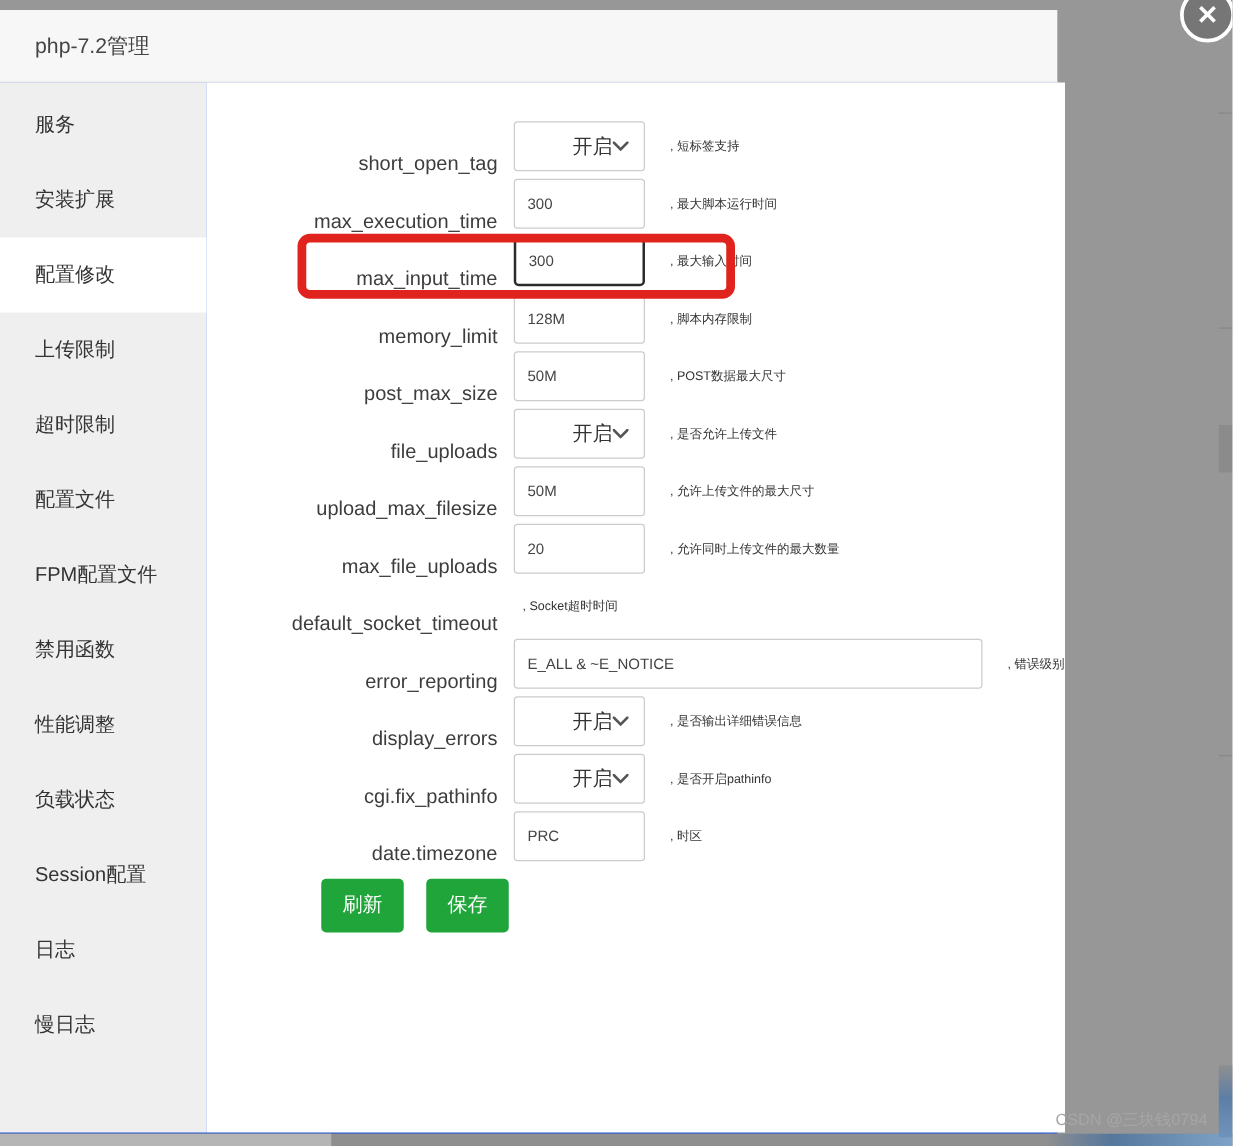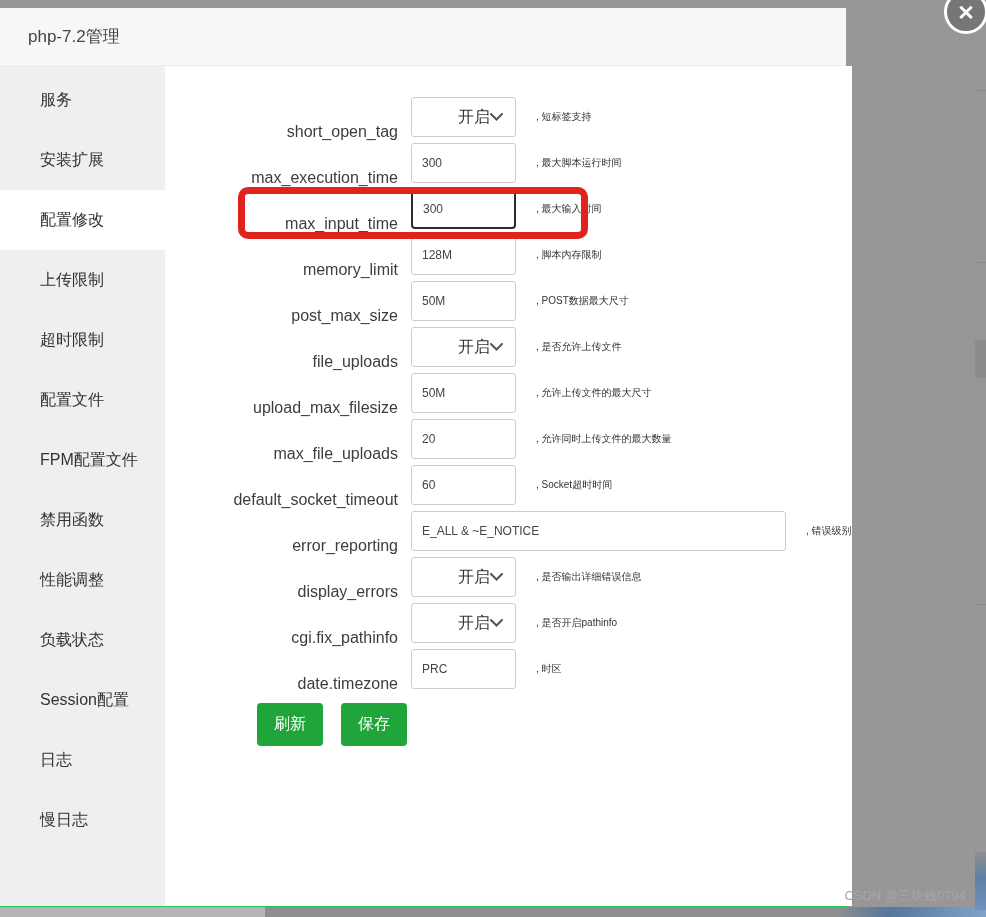--- a/index.html
+++ b/index.html
@@ -1,30 +1,30 @@
 <!DOCTYPE html>
 <html><head>
 <meta charset="utf-8">
 <style>
   * { margin:0; padding:0; box-sizing:border-box; }
   html,body { width:986px; height:917px; }
   body {
     position:relative; overflow:hidden; background:#979797;
     font-family:"Liberation Sans", sans-serif;
   }
-  .modal { position:absolute; left:0; top:8px; width:846px; height:899px; background:#22c55e; }
+  .modal { position:absolute; left:0; top:8px; width:846px; height:899px; background:#1d4ed8; }
   .modal-header {
     height:58px; background:#f7f7f7; border-bottom:1px solid #ececec;
     display:flex; align-items:center; padding-left:28px;
   }
   .modal-title { font-size:17px; color:#444; }
   .modal-body { display:flex; height:840px; }
   .sidebar { width:165px; flex-shrink:0; background:#efefef; padding-top:4px; }
   .side-item {
-    height:60px; display:flex; align-items:center; padding-left:40px;
+    height:60px; display:flex; align-items:center; padding-left:28px;
     font-size:16px; color:#333; cursor:pointer;
   }
   .side-item.active { background:#fff; }
   .content { flex:1; background:#fff; padding-top:30px; }
   .form-row { display:flex; align-items:center; height:42px; margin-bottom:4px; }
   .f-label { width:233px; flex-shrink:0; text-align:right; font-size:16px; color:#3d3d3d;margin-top:30px; }
   .f-ctrl { margin-left:13px; flex-shrink:0; }
   .f-input {
     width:105px; height:40px; border:1px solid #ccc; border-radius:3px;
     padding:0 2px 0 10px; font-size:12px; color:#444; outline:none;
@@ -192,24 +192,20 @@
           <div class="form-row">
     <div class="f-label">max_file_uploads</div>
     <div class="f-ctrl">
       <input class="f-input" type="text" value="20" style="">
       
     </div>
     <div class="f-desc">, 允许同时上传文件的最大数量</div>
   </div>
           <div class="form-row">
     <div class="f-label">default_socket_timeout</div>
-    <div class="f-ctrl">
-      <input class="f-input" type="text" value="60" style="">
-      
-    </div>
     <div class="f-desc">, Socket超时时间</div>
   </div>
           <div class="form-row">
     <div class="f-label">error_reporting</div>
     <div class="f-ctrl">
       <input class="f-input wide" type="text" value="E_ALL &amp; ~E_NOTICE" style="">
       
     </div>
     <div class="f-desc">, 错误级别</div>
   </div>

